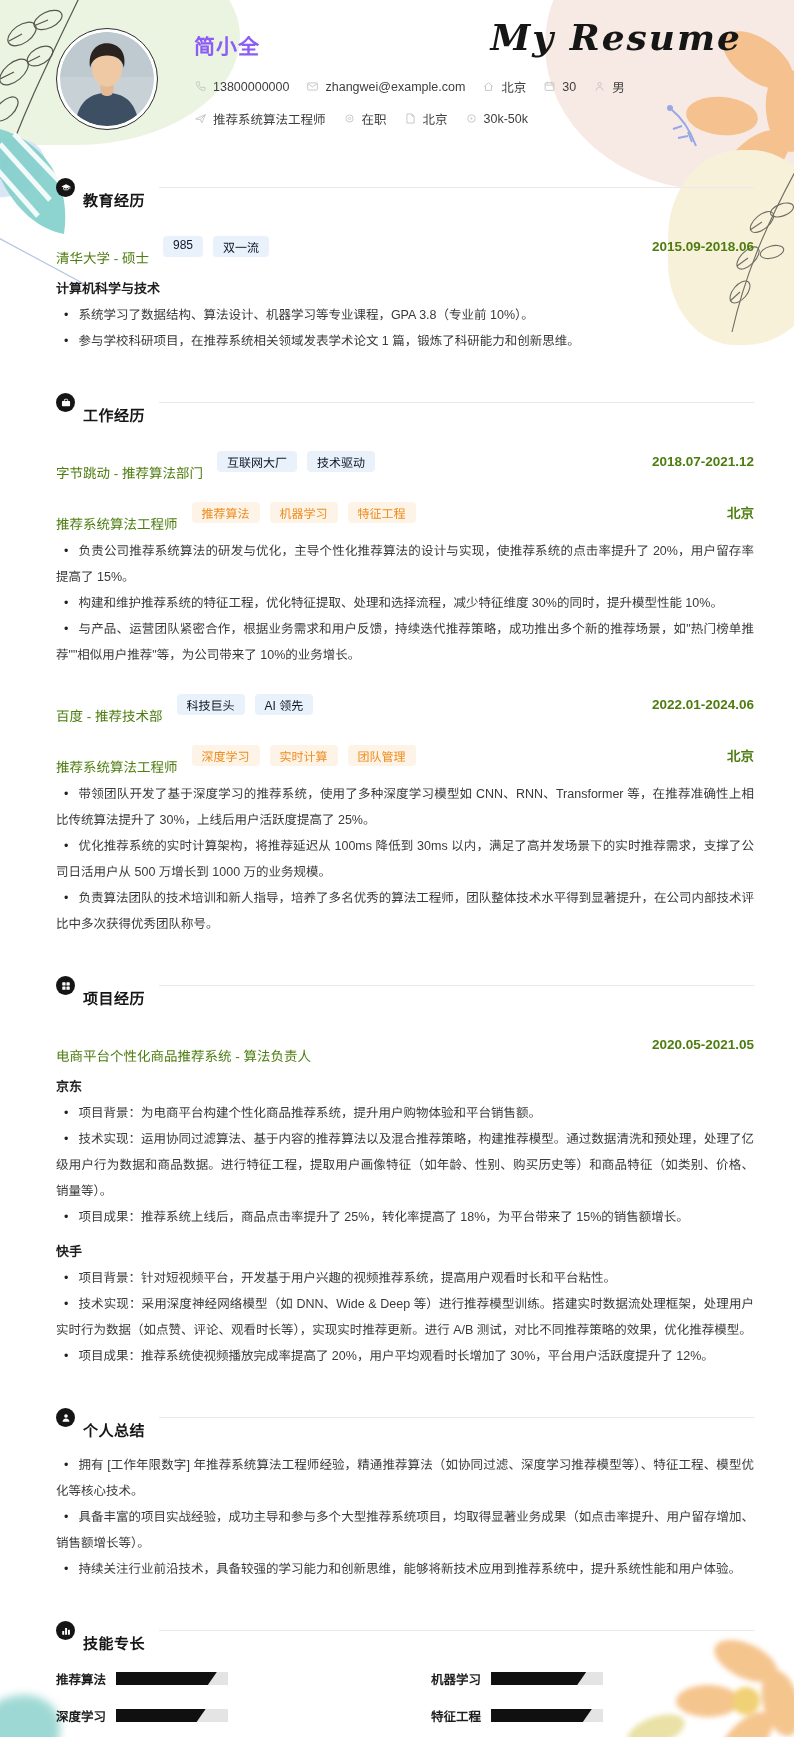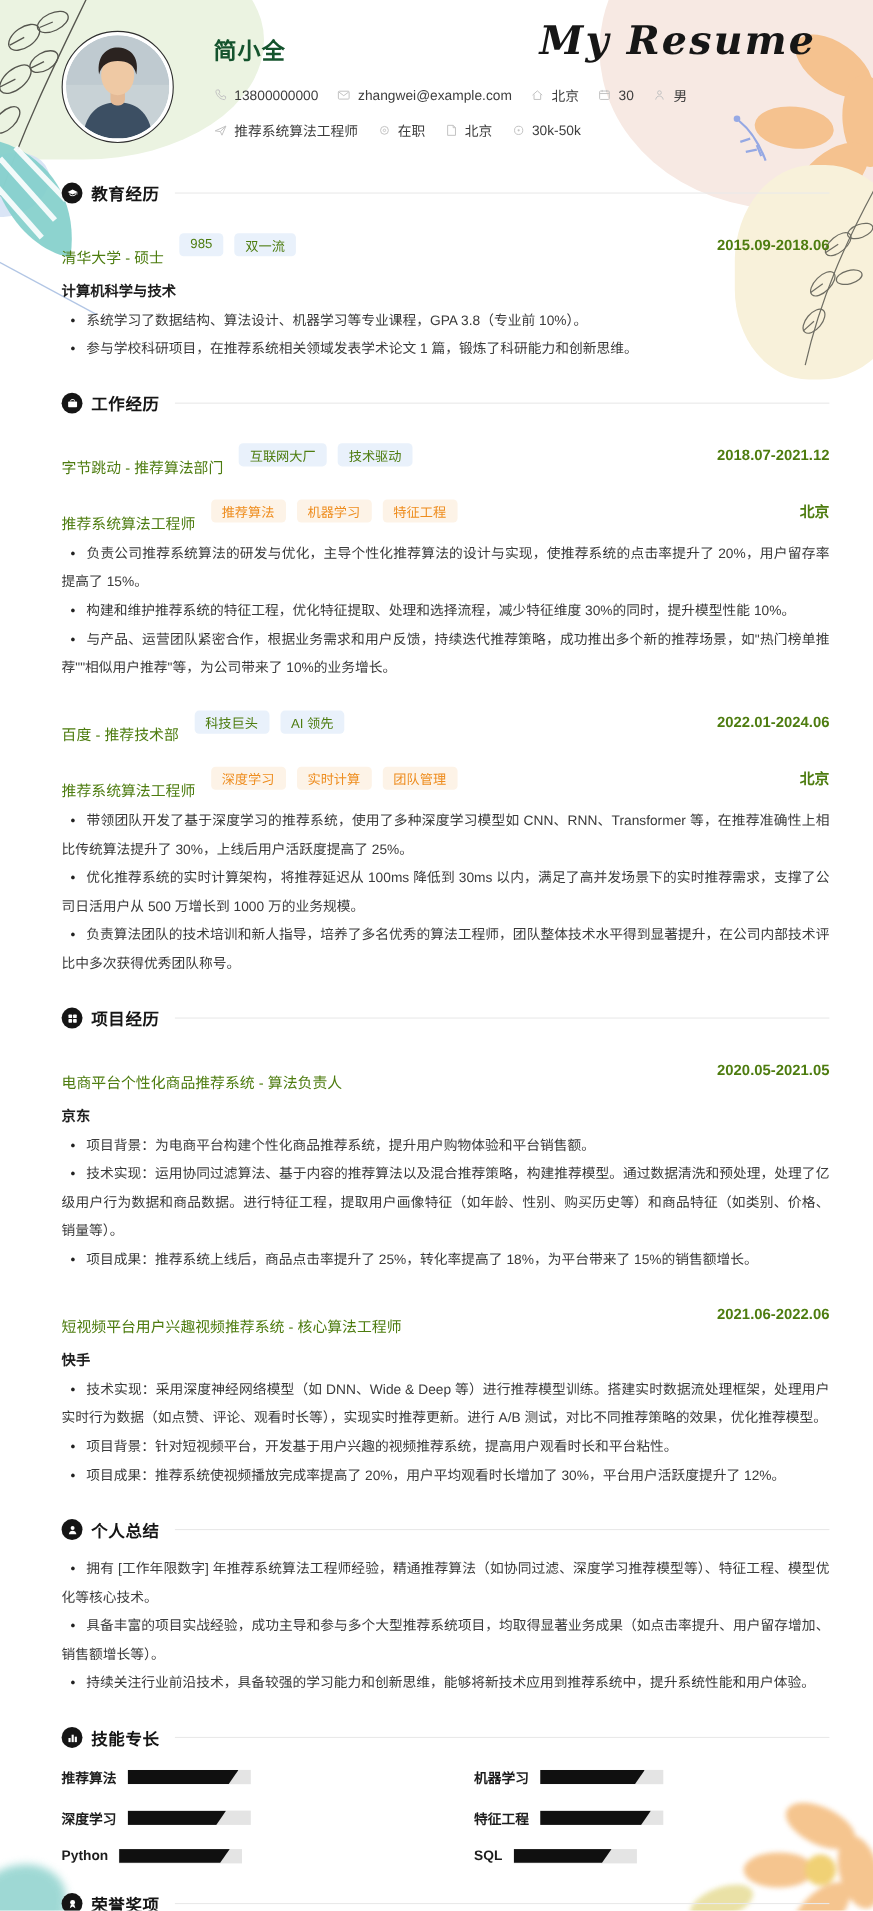--- a/index.html
+++ b/index.html
@@ -14,39 +14,39 @@
   .deco-yellow-blob { right:-34px; top:150px; width:160px; height:195px; background:#f8f1da; border-radius:48% 52% 55% 45%; }
   .deco-flower-br { right:-12px; bottom:-18px; filter:blur(2.5px); opacity:.95; }
   .deco-teal-bl { left:-18px; bottom:-22px; width:78px; height:64px; background:#8ed2cd; border-radius:62% 55% 50% 58%; filter:blur(4px); opacity:.85; }
 
   
   .content { position:relative; z-index:2; padding:0 40px 0 56px; }
   .header { display:flex; padding-top:28px; position:relative; }
   .avatar-ring { width:102px; height:102px; border-radius:50%; border:1.6px solid #2e2e2e; background:#fff; padding:3px; flex:0 0 auto; }
   .avatar-ring svg { display:block; width:100%; height:100%; border-radius:50%; }
   .head-info { margin-left:36px; flex:1; min-width:0; }
-  .name { font-size:21px; font-weight:bold; color:#14532d; margin:2px 0 17px; letter-spacing:1px; }
+  .name { font-size:21px; font-weight:bold; color:#8b5cf6; margin:2px 0 17px; letter-spacing:1px; }
   .crow { display:flex; align-items:center; font-size:12.5px; color:#3e3e3e; margin-bottom:13px; white-space:nowrap; }
   .citem { display:inline-flex; align-items:center; margin-right:17px; }
   .ci { width:13px; height:13px; margin-right:6px; flex:0 0 auto; }
   .script-title { position:absolute; top:16px; right:52px; font-family:'DejaVu Serif','Liberation Serif',serif; font-style:italic; font-weight:bold; font-size:36px; color:#161616; letter-spacing:2px; z-index:3; }
 
   .sec-head { display:flex; align-items:center; margin-top:26px; }
   .sec-head.first { margin-top:24px; }
   .sec-icon { width:19px; height:19px; border-radius:50%; background:#151515; display:inline-flex; align-items:center; justify-content:center; margin-right:8px; flex:0 0 auto; }
   .sec-icon svg { width:12px; height:12px; }
-  .sec-title { font-size:15px; font-weight:bold; color:#151515; letter-spacing:.5px; }
+  .sec-title { font-size:15px; font-weight:bold; color:#151515; letter-spacing:.5px;margin-top:24px; }
   .sec-rule { flex:1; height:1px; background:#e9e9e9; margin-left:14px; }
 
   .entry-row { display:flex; align-items:center; margin-top:15px; }
   .entry + .entry { margin-top:10px; }
   .entry-title { font-size:13.5px; font-weight:normal; color:#4d7c0f;margin-top:22px; }
   .tags { display:inline-flex; margin-left:14px; }
   .tag { font-size:12px; padding:2px 10px; border-radius:4px; margin-right:10px; white-space:nowrap; }
-  .tag.blue { color:#4d7c0f; background:#e9f1fb; }
+  .tag.blue { color:#0f172a; background:#e9f1fb; }
   .tag.orange { color:#ee8d1f; background:#fdf3e7; }
   .entry-right { margin-left:auto; font-size:13.5px; font-weight:bold; color:#4d7c0f; white-space:nowrap; }
   .role-row { display:flex; align-items:center; margin-top:9px; }
   .subline { margin-top:11px; font-size:13px; font-weight:bold; color:#1e1e1e; }
   .bullets { margin-top:5px; }
   .bullet { font-size:12.5px; color:#3a3a3a; line-height:26px; text-align:justify; text-indent:8px; }
   .bullet .dot { margin-right:10px; color:#222; }
 
   
   .skills-grid { display:grid; grid-template-columns:1fr 1fr; column-gap:52px; row-gap:18px; margin-top:16px; }
@@ -343,28 +343,24 @@
         </div>
         <div class="subline">京东</div>
         <div class="bullets">
           <p class="bullet"><span class="dot">•</span><span>项目背景：为电商平台构建个性化商品推荐系统，提升用户购物体验和平台销售额。</span></p>
           <p class="bullet"><span class="dot">•</span><span>技术实现：运用协同过滤算法、基于内容的推荐算法以及混合推荐策略，构建推荐模型。通过数据清洗和预处理，处理了亿级用户行为数据和商品数据。进行特征工程，提取用户画像特征（如年龄、性别、购买历史等）和商品特征（如类别、价格、销量等）。</span></p>
           <p class="bullet"><span class="dot">•</span><span>项目成果：推荐系统上线后，商品点击率提升了 25%，转化率提高了 18%，为平台带来了 15%的销售额增长。</span></p>
         </div>
       </div>
 
       <div class="entry">
-        <div class="entry-row">
-          <span class="entry-title">短视频平台用户兴趣视频推荐系统 - 核心算法工程师</span>
-          <span class="entry-right">2021.06-2022.06</span>
-        </div>
         <div class="subline">快手</div>
         <div class="bullets">
+          <p class="bullet"><span class="dot">•</span><span>项目背景：针对短视频平台，开发基于用户兴趣的视频推荐系统，提高用户观看时长和平台粘性。</span></p>
           <p class="bullet"><span class="dot">•</span><span>技术实现：采用深度神经网络模型（如 DNN、Wide &amp; Deep 等）进行推荐模型训练。搭建实时数据流处理框架，处理用户实时行为数据（如点赞、评论、观看时长等），实现实时推荐更新。进行 A/B 测试，对比不同推荐策略的效果，优化推荐模型。</span></p>
-          <p class="bullet"><span class="dot">•</span><span>项目背景：针对短视频平台，开发基于用户兴趣的视频推荐系统，提高用户观看时长和平台粘性。</span></p>
           <p class="bullet"><span class="dot">•</span><span>项目成果：推荐系统使视频播放完成率提高了 20%，用户平均观看时长增加了 30%，平台用户活跃度提升了 12%。</span></p>
         </div>
       </div>
     </section>
 
     <section>
       <div class="sec-head">
         <span class="sec-icon">
           <svg viewBox="0 0 16 16">
               <circle cx="8" cy="5.4" r="2.4" fill="#fff"></circle>

